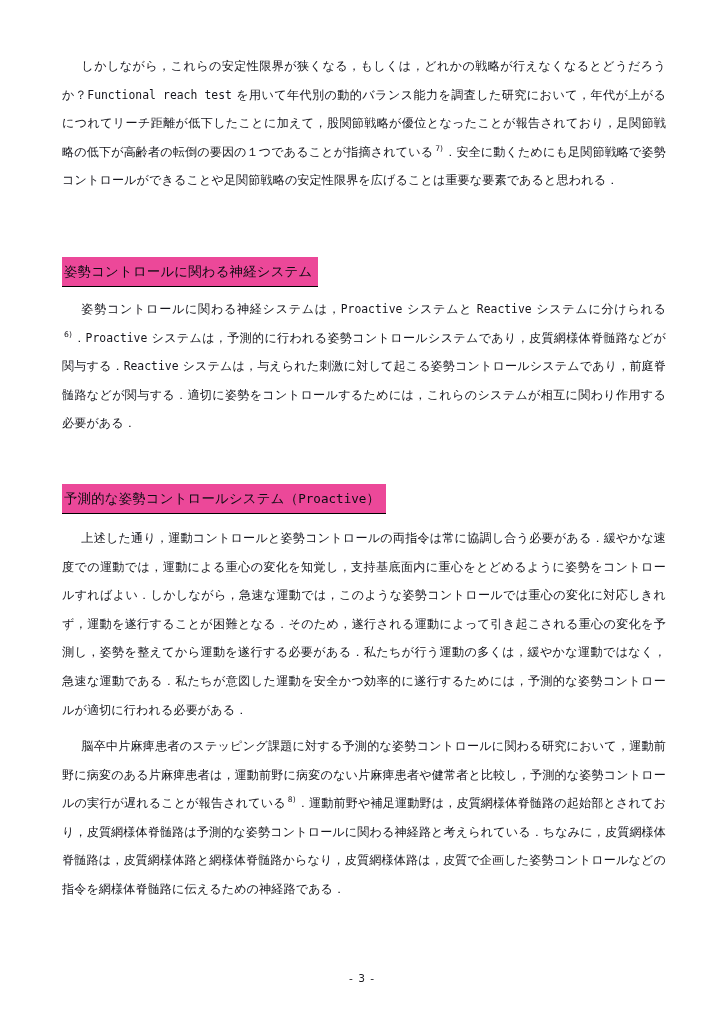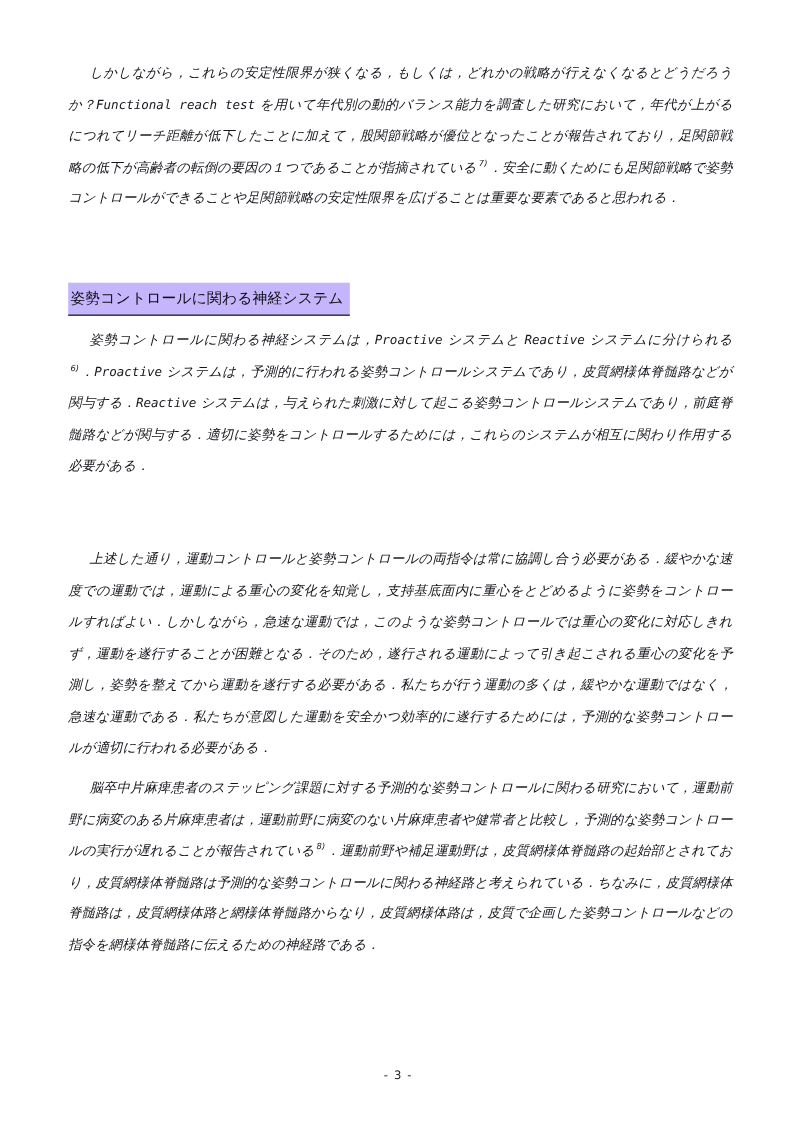--- a/index.html
+++ b/index.html
@@ -39,21 +39,20 @@
     line-height: 28.6px;
     text-align: justify;
     text-justify: inter-character;
     letter-spacing: 0.1px;
     margin: 0;
     color: #15151c;
     word-break: break-all;
   }
   .para.indent {
     text-indent: 1.6em;
-    font-style: italic;
   }
 
   .para + .para {
     margin-top: 8px;
   }
 
   .latin {
     font-family: "DejaVu Sans Mono", "Liberation Mono", monospace;
     font-size: 11.4px;
     letter-spacing: 0px;
@@ -63,21 +62,21 @@
     font-size: 7.6px;
     vertical-align: super;
     line-height: 0;
     padding: 0 1px 0 2px;
     font-family: "DejaVu Sans", sans-serif;
   }
 
   
   .heading {
     display: inline-block;
-    background: #c4b5fd;
+    background: #ec4899;
     border-bottom: 1.6px solid #000000;
     font-size: 13.4px;
     line-height: 24px;
     padding: 3px 6px 2px 2px;
     font-weight: 500;
     color: #0d0d12;
     white-space: nowrap;
     letter-spacing: 0.2px;
   }
   .heading .latin {
@@ -127,20 +126,25 @@
         <span class="heading-underline-text">姿勢コントロールに関わる神経システム</span>
       </span>
     </div>
 
     <div class="gap-after-h1"></div>
 
     <p class="para indent"><span>姿勢コントロールに関わる神経システムは，</span><span class="latin">Proactive</span><span> システムと </span><span class="latin">Reactive</span><span> システムに分けられる</span><sup class="ref">6)</sup><span>．</span><span class="latin">Proactive</span><span> システムは，予測的に行われる姿勢コントロールシステムであり，皮質網様体脊髄路などが関与する．</span><span class="latin">Reactive</span><span> システムは，与えられた刺激に対して起こる姿勢コントロールシステムであり，前庭脊髄路などが関与する．適切に姿勢をコントロールするためには，これらのシステムが相互に関わり作用する必要がある．</span></p>
 
     <div class="gap-before-h2"></div>
 
+    <div class="block-heading">
+      <span class="heading">
+        <span>予測的な姿勢コントロールシステム（</span><span class="latin">Proactive</span><span>）</span>
+      </span>
+    </div>
 
     <div class="gap-after-h2"></div>
 
     <p class="para indent"><span>上述した通り，運動コントロールと姿勢コントロールの両指令は常に協調し合う必要がある．緩やかな速度での運動では，運動による重心の変化を知覚し，支持基底面内に重心をとどめるように姿勢をコントロールすればよい．しかしながら，急速な運動では，このような姿勢コントロールでは重心の変化に対応しきれず，運動を遂行することが困難となる．そのため，遂行される運動によって引き起こされる重心の変化を予測し，姿勢を整えてから運動を遂行する必要がある．私たちが行う運動の多くは，緩やかな運動ではなく，急速な運動である．私たちが意図した運動を安全かつ効率的に遂行するためには，予測的な姿勢コントロールが適切に行われる必要がある．</span></p>
 
     <p class="para indent"><span>脳卒中片麻痺患者のステッピング課題に対する予測的な姿勢コントロールに関わる研究において，運動前野に病変のある片麻痺患者は，運動前野に病変のない片麻痺患者や健常者と比較し，予測的な姿勢コントロールの実行が遅れることが報告されている</span><sup class="ref">8)</sup><span>．運動前野や補足運動野は，皮質網様体脊髄路の起始部とされており，皮質網様体脊髄路は予測的な姿勢コントロールに関わる神経路と考えられている．ちなみに，皮質網様体脊髄路は，皮質網様体路と網様体脊髄路からなり，皮質網様体路は，皮質で企画した姿勢コントロールなどの指令を網様体脊髄路に伝えるための神経路である．</span></p>
 
   </div>
 
   <div class="footer">

